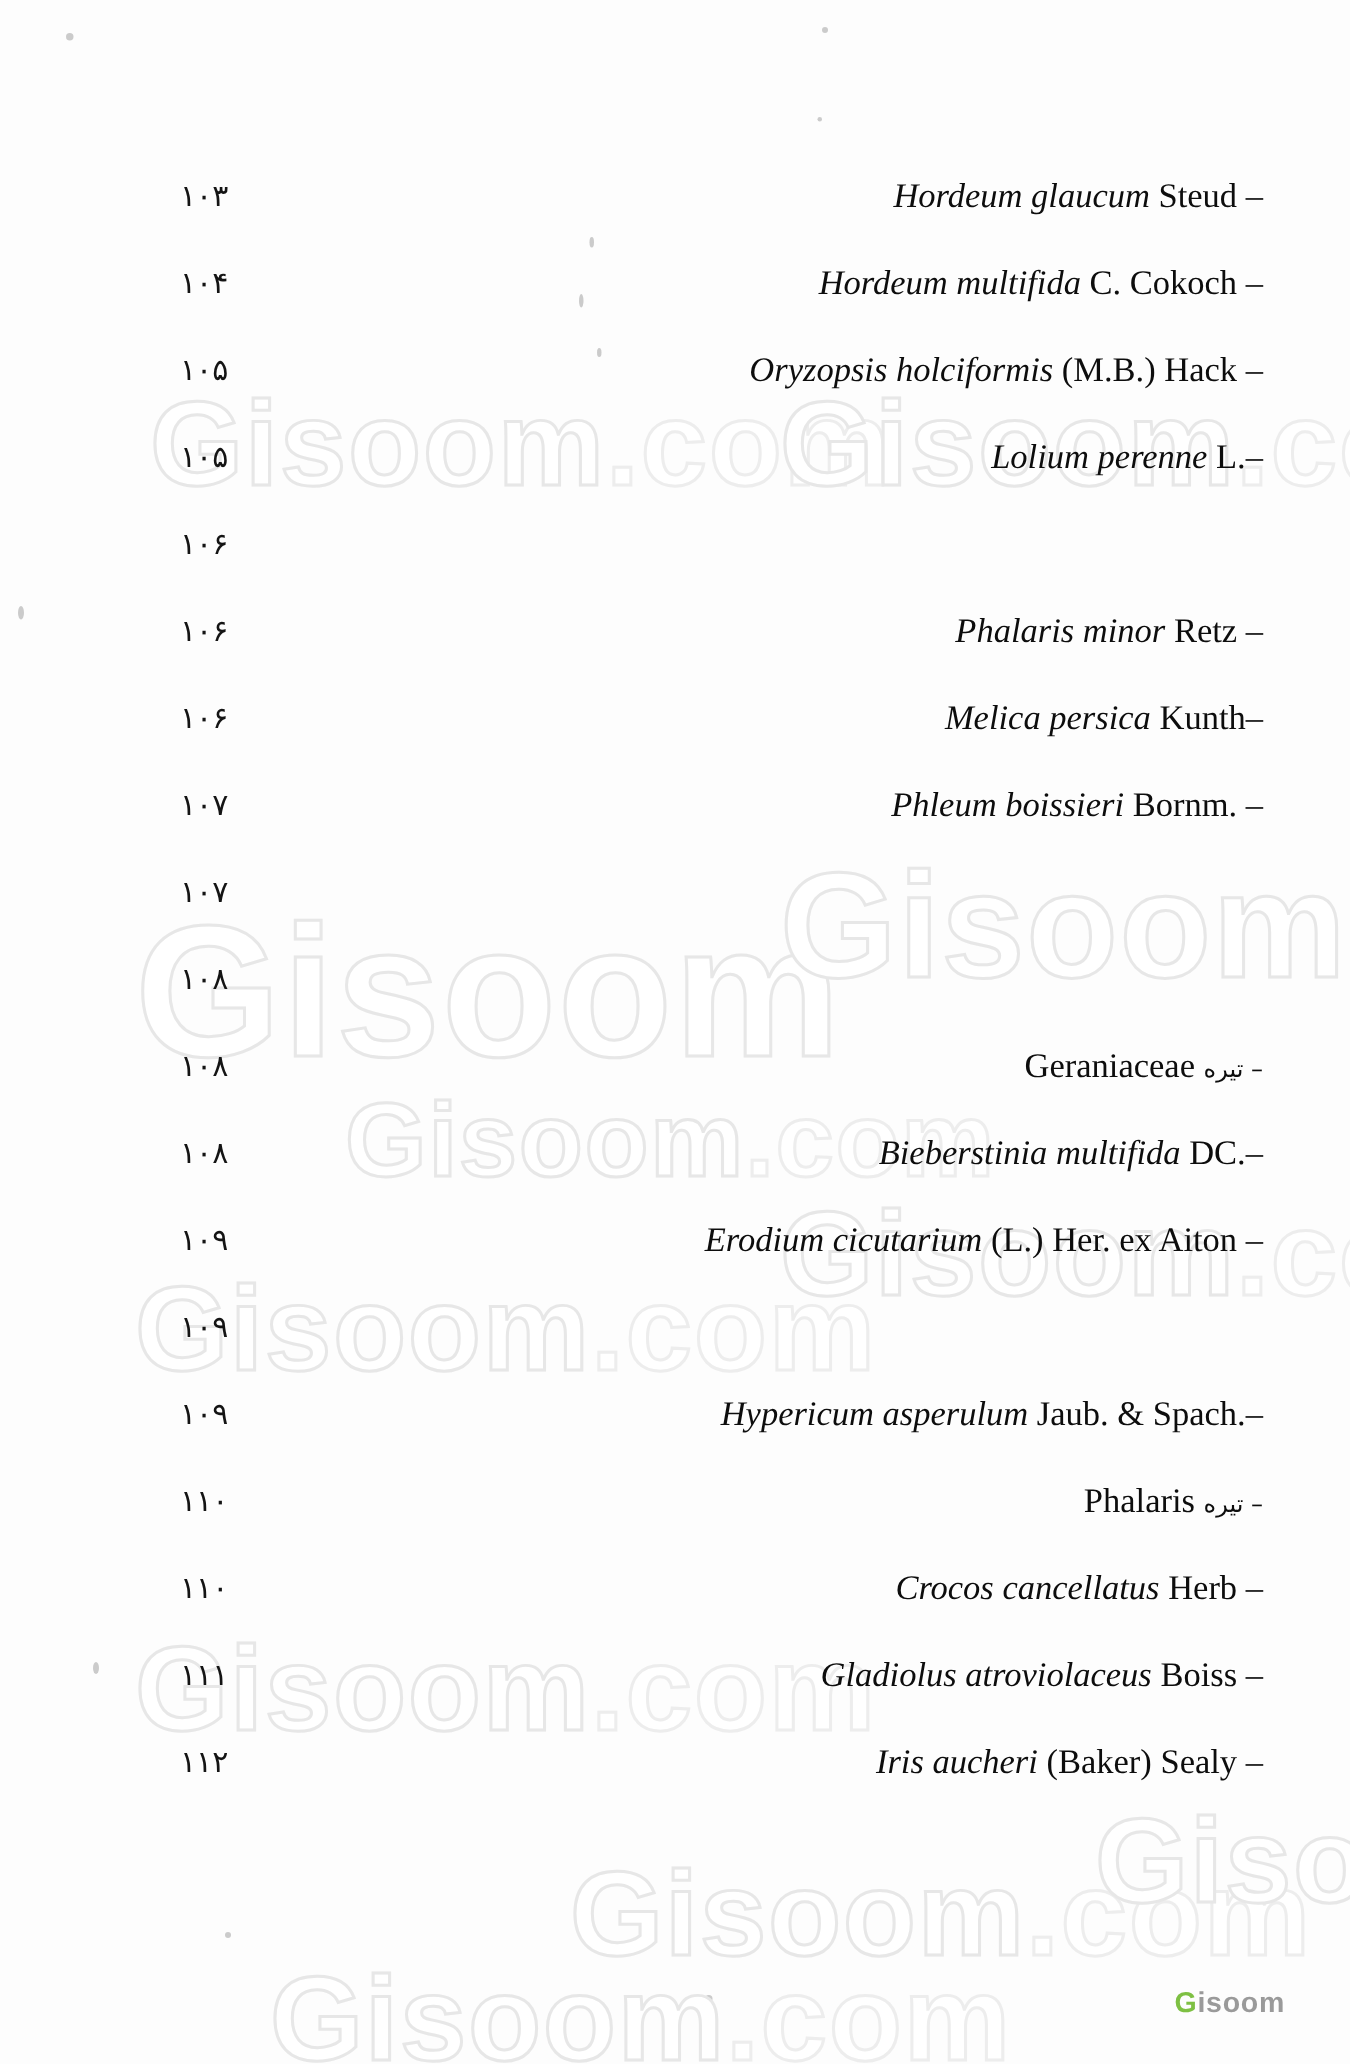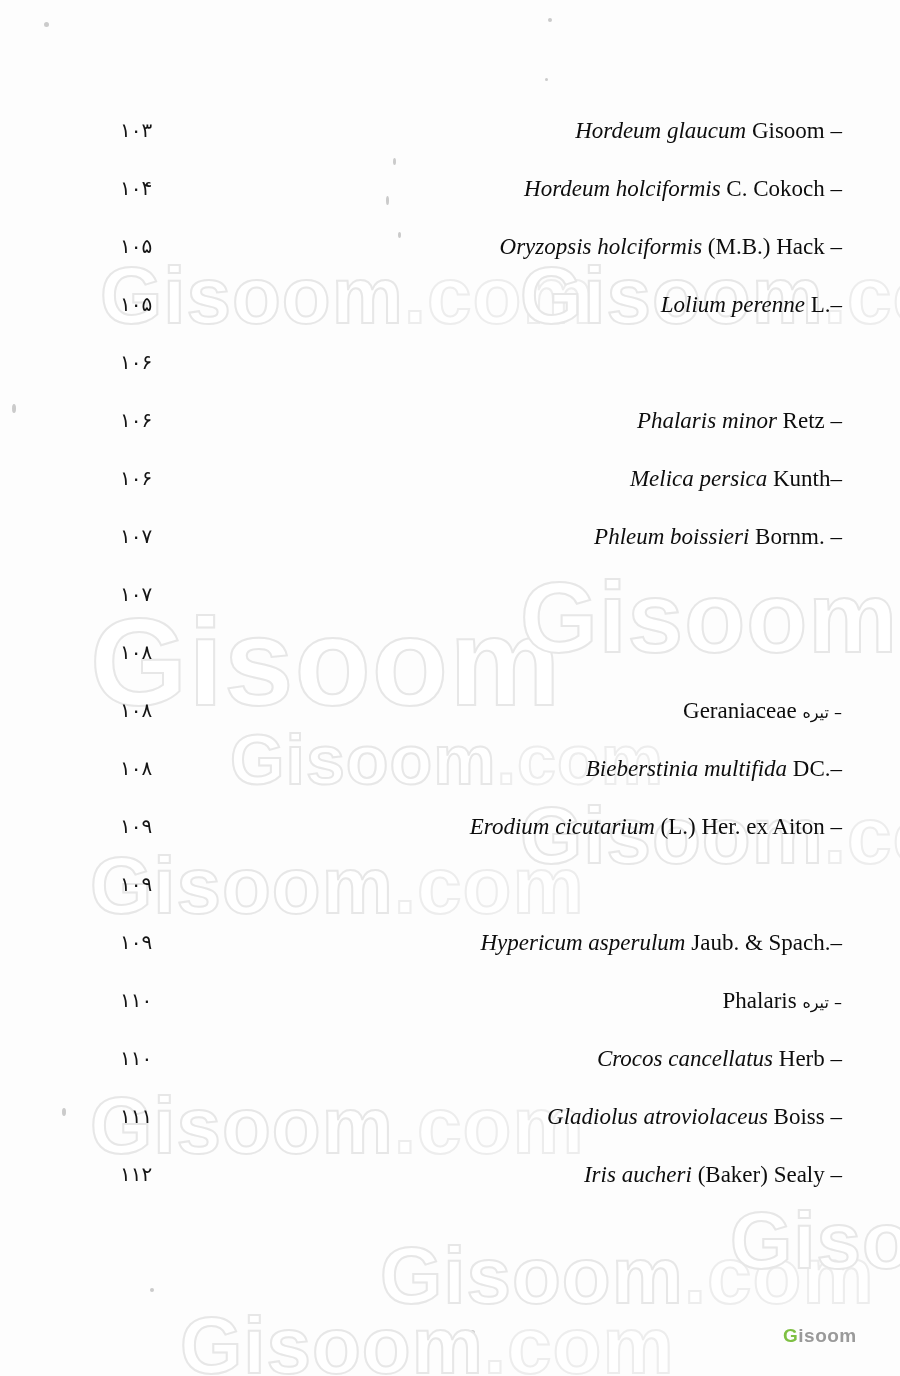--- a/index.html
+++ b/index.html
@@ -130,26 +130,26 @@
     <div class="wm" style="left:380px; top:1230px; font-size:80px;">Gisoom<span class="dom">.com</span></div>
     <div class="wm" style="left:730px; top:1195px; font-size:80px;">Gisoom</div>
     <div class="wm" style="left:180px; top:1300px; font-size:80px;">Gisoom<span class="dom">.com</span></div>
     <div class="wm-badge" style="left:783px; top:1325px;"><span class="g">G</span><span class="rest">isoom</span></div>
   </div>
 
   <div class="toc">
 
     <div class="toc-row">
       <div class="page-num">۱۰۳</div>
-      <div class="entry"><span class="sci">Hordeum glaucum</span><span> Gisoom –</span></div>
+      <div class="entry"><span class="sci">Hordeum glaucum</span><span> Steud –</span></div>
     </div>
 
     <div class="toc-row">
       <div class="page-num">۱۰۴</div>
-      <div class="entry"><span class="sci">Hordeum holciformis</span><span> C. Cokoch –</span></div>
+      <div class="entry"><span class="sci">Hordeum multifida</span><span> C. Cokoch –</span></div>
     </div>
 
     <div class="toc-row">
       <div class="page-num">۱۰۵</div>
       <div class="entry"><span class="sci">Oryzopsis  holciformis</span><span>  (M.B.) Hack –</span></div>
     </div>
 
     <div class="toc-row">
       <div class="page-num">۱۰۵</div>
       <div class="entry"><span class="sci">Lolium  perenne</span><span> L.–</span></div>

